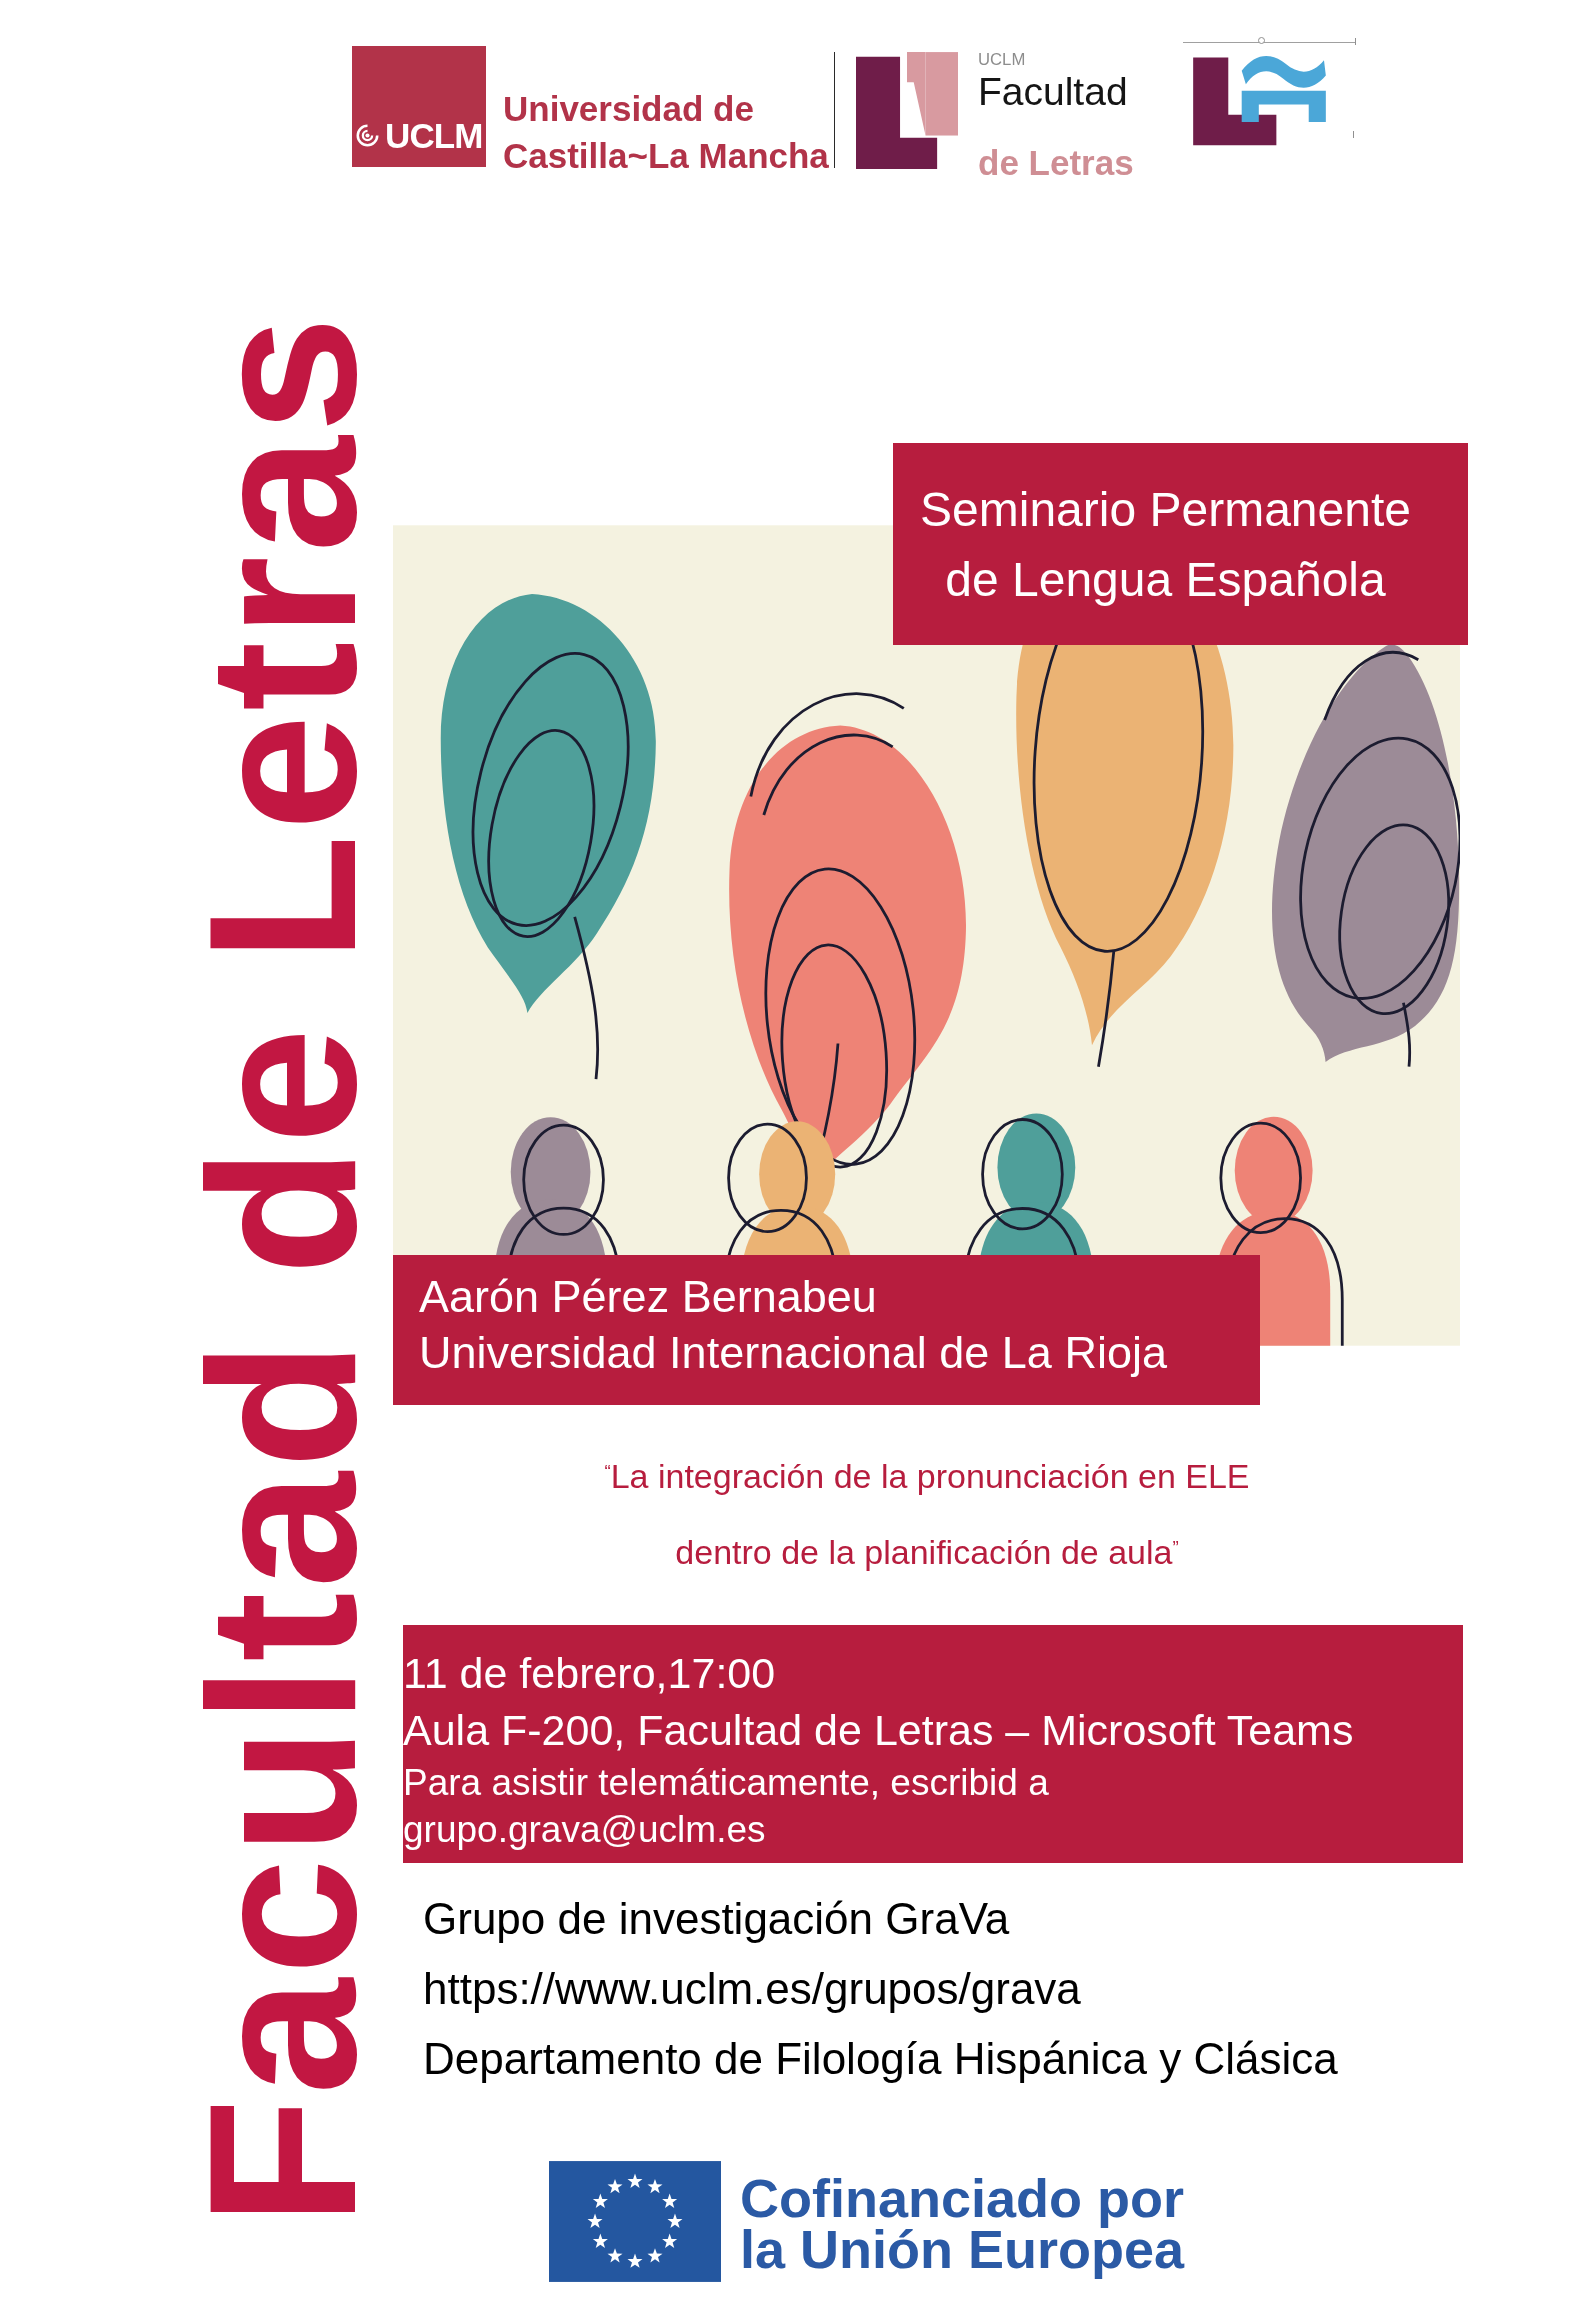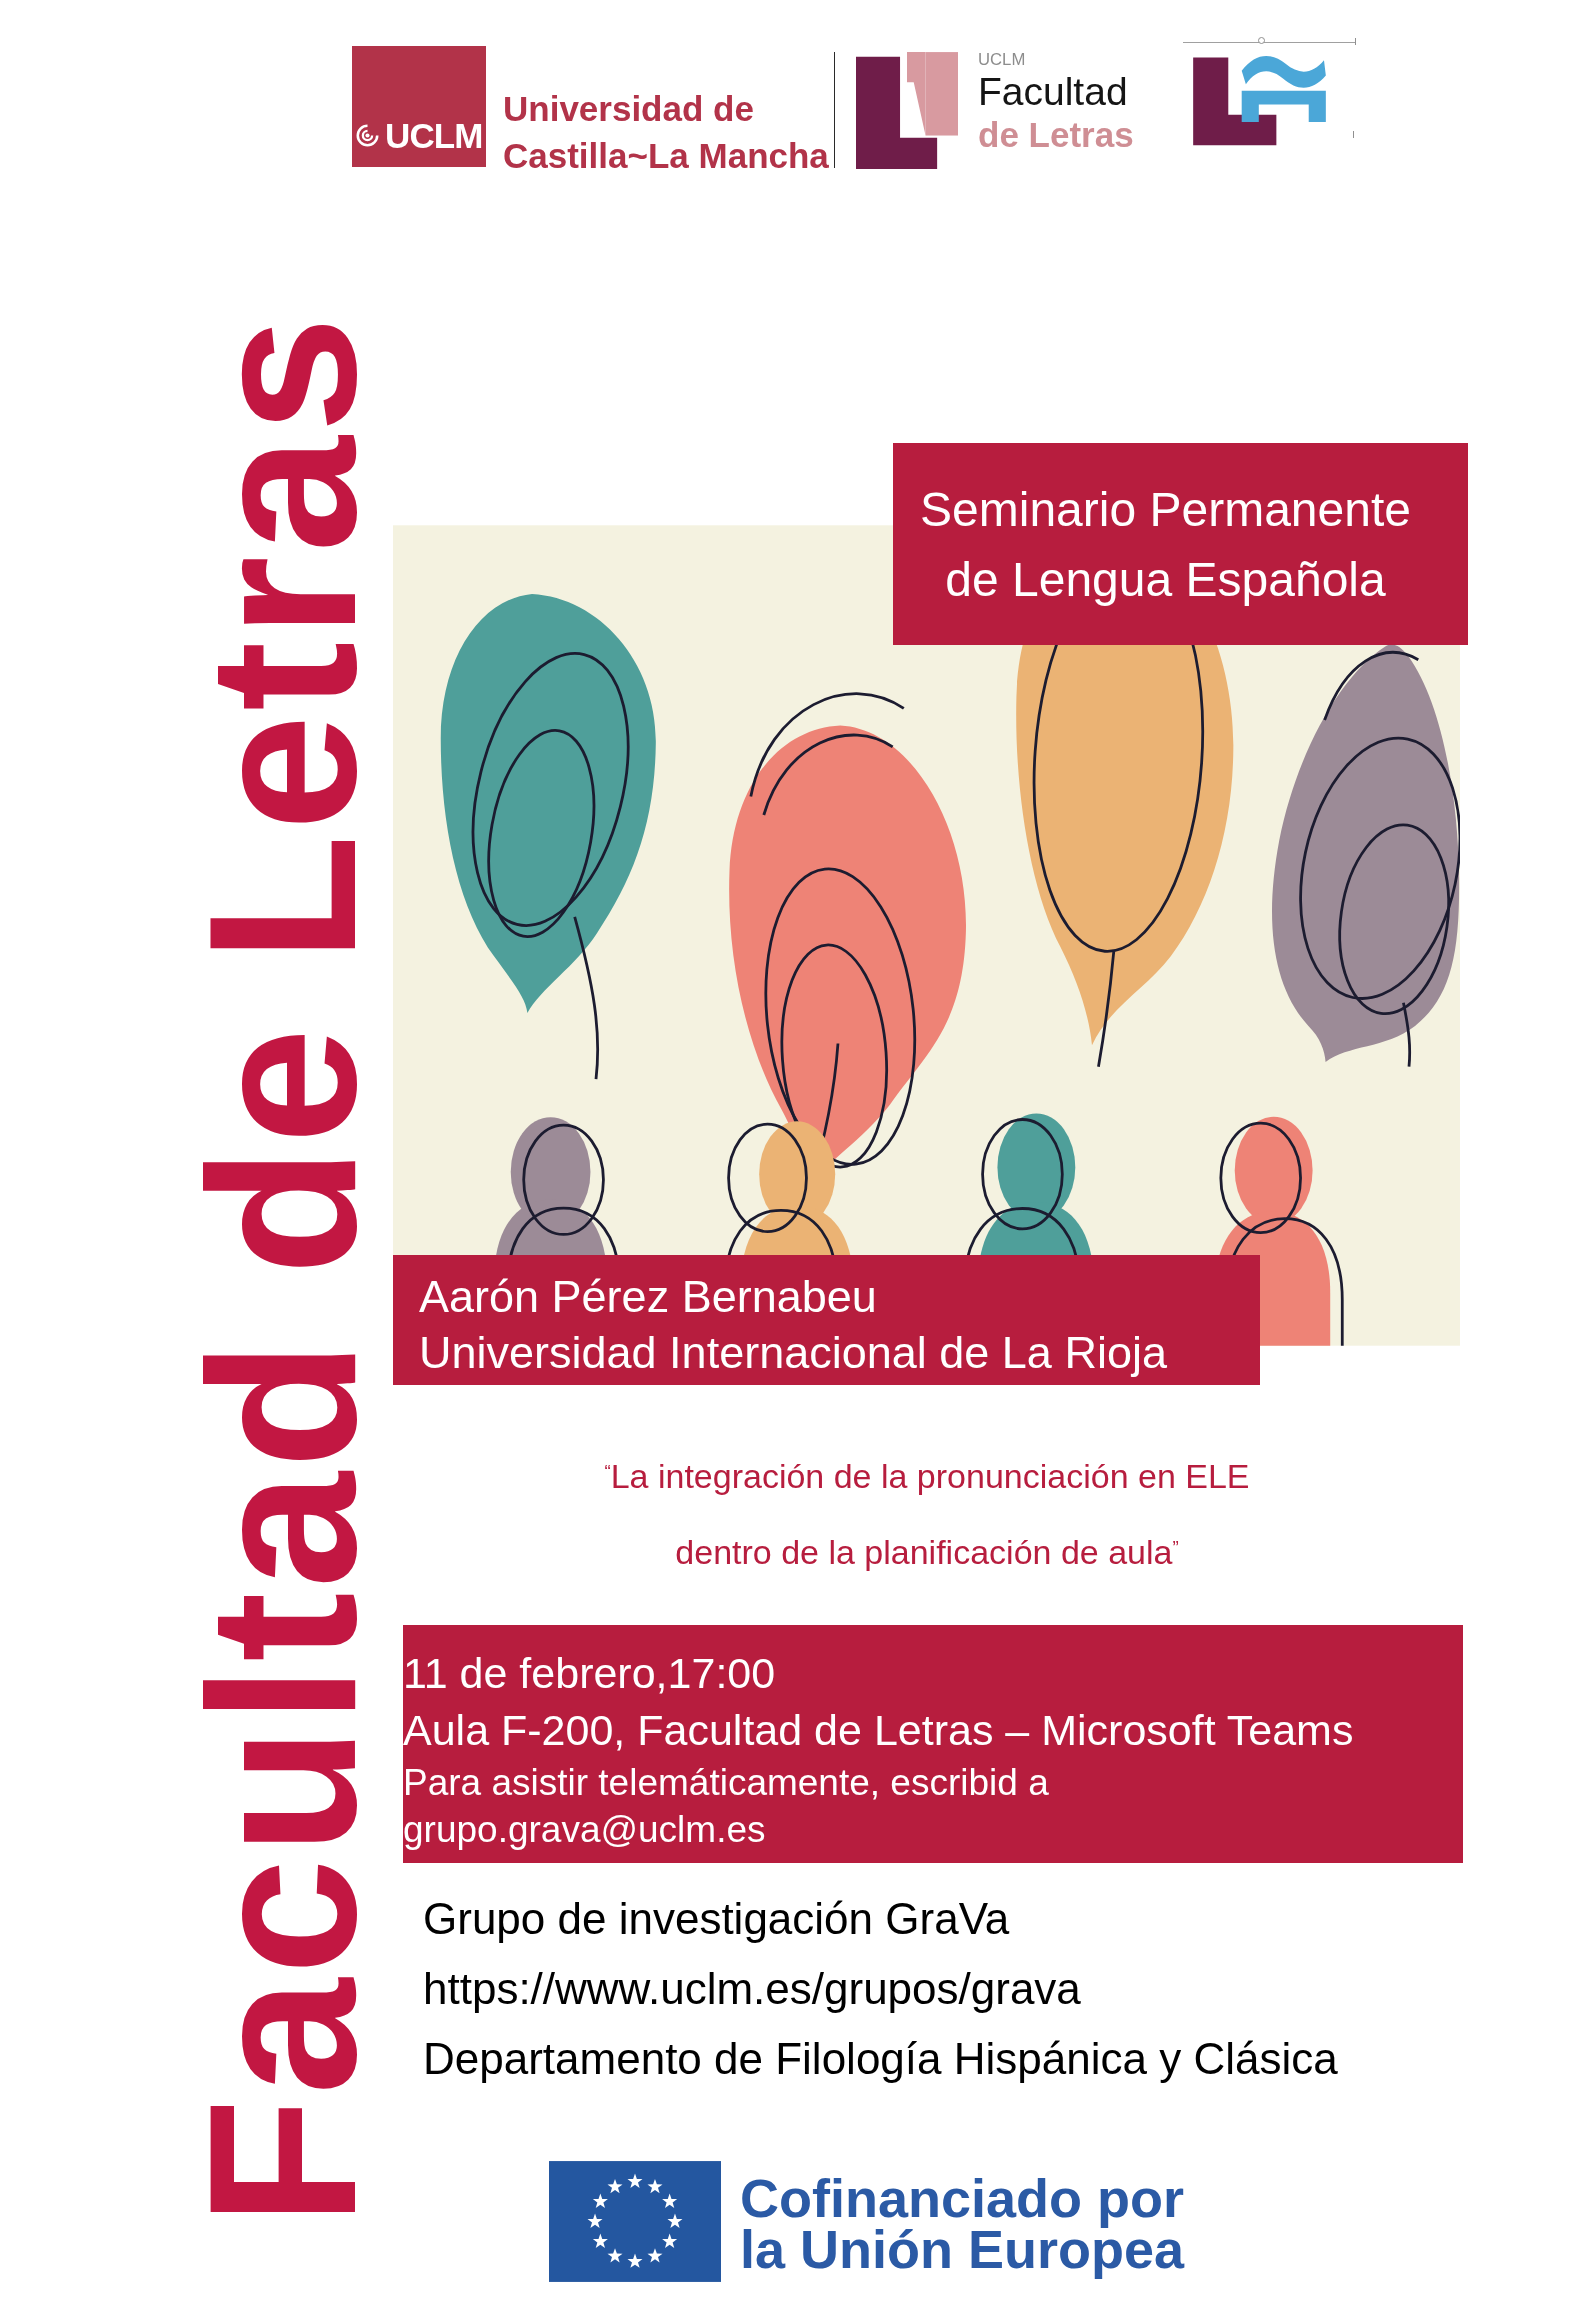--- a/index.html
+++ b/index.html
@@ -31,21 +31,21 @@
   #uclm-logo{left:352px;top:46px;width:134px;height:121px;background:var(--uclm-red);
     display:flex;align-items:flex-end;justify-content:center;padding-bottom:14px;box-sizing:border-box;}
   #uclm-logo .row{display:flex;align-items:center;gap:4.6px;}
   #uclm-logo .uclm-word{color:#ffffff;font-weight:bold;font-size:35px;letter-spacing:-0.9px;line-height:1;}
   #university-name{left:503px;top:66px;color:var(--uclm-red);font-weight:bold;font-size:35px;line-height:47px;white-space:nowrap;margin-top:19px;}
   #header-divider{left:834px;top:52px;width:1.4px;height:116px;background:#2a2a2a;}
   #letras-logo-mark{left:856px;top:52px;}
   #letras-logo-text{left:978px;top:49px;line-height:1;}
   #letras-logo-text .sm{font-size:16.7px;color:var(--logo-gray-text);line-height:21.3px;}
   #letras-logo-text .l1{font-size:39px;color:#151515;line-height:43px;}
-  #letras-logo-text .l2{font-size:35px;color:var(--logo-pink-text);font-weight:bold;line-height:43px;}
+  #letras-logo-text .l2{font-size:35px;color:var(--logo-pink-text);font-weight:bold;line-height:43px;margin-top:28px;}
   #selection-line{left:1183px;top:42px;width:173px;height:0.9px;background:#a0a0a0;}
   #rotate-handle{left:1258px;top:37px;width:7.4px;height:7.4px;border:0.9px solid #909090;border-radius:50%;background:#ffffff;box-sizing:border-box;}
   .tick{background:#909090;width:1.4px;height:7.4px;}
   #tick-right{left:1355px;top:38px;}
   #tick-lower{left:1353px;top:131px;}
   #grava-logo{left:1193px;top:50px;}
 
   
   #vertical-title{
     left:178px;top:2226px;width:1818px;height:209px;
@@ -57,21 +57,21 @@
   
   #illustration{left:393px;top:525px;width:1067px;height:821px;}
   .f-bg{fill:var(--illustration-bg);} .f-teal{fill:var(--teal);} .f-coral{fill:var(--coral);}
   .f-orange{fill:var(--orange);} .f-mauve{fill:var(--mauve);}
   .doodle{fill:none;stroke:var(--outline-navy);stroke-width:6px;}
 
   
   .banner{background:var(--crimson);color:#ffffff;box-sizing:border-box;}
   #seminar-banner{left:893px;top:443px;width:575px;height:202px;text-align:center;
     padding:32px 30px 0 0;font-size:48px;line-height:70px;}
-  #speaker-banner{left:393px;top:1255px;width:867px;height:130px;
+  #speaker-banner{left:393px;top:1255px;width:867px;height:150px;
     padding:14px 0 11px 26px;font-size:45px;line-height:56px;white-space:nowrap;}
   #talk-title{left:393px;top:1441px;width:1068px;text-align:center;color:var(--crimson);
     font-size:34px;line-height:70px;}
   #talk-title .q{font-size:0.55em;position:relative;top:-0.55em;}
   #info-banner{left:403px;top:1625px;width:1060px;height:238px;text-align:left;padding-top:19.5px;}
   #info-banner .big{font-size:43px;line-height:57px;}
   #info-banner .small{font-size:37px;line-height:47px;}
 
   
   #footer-block{left:423px;top:1884px;font-size:44px;line-height:70px;color:#000000;white-space:nowrap;}

